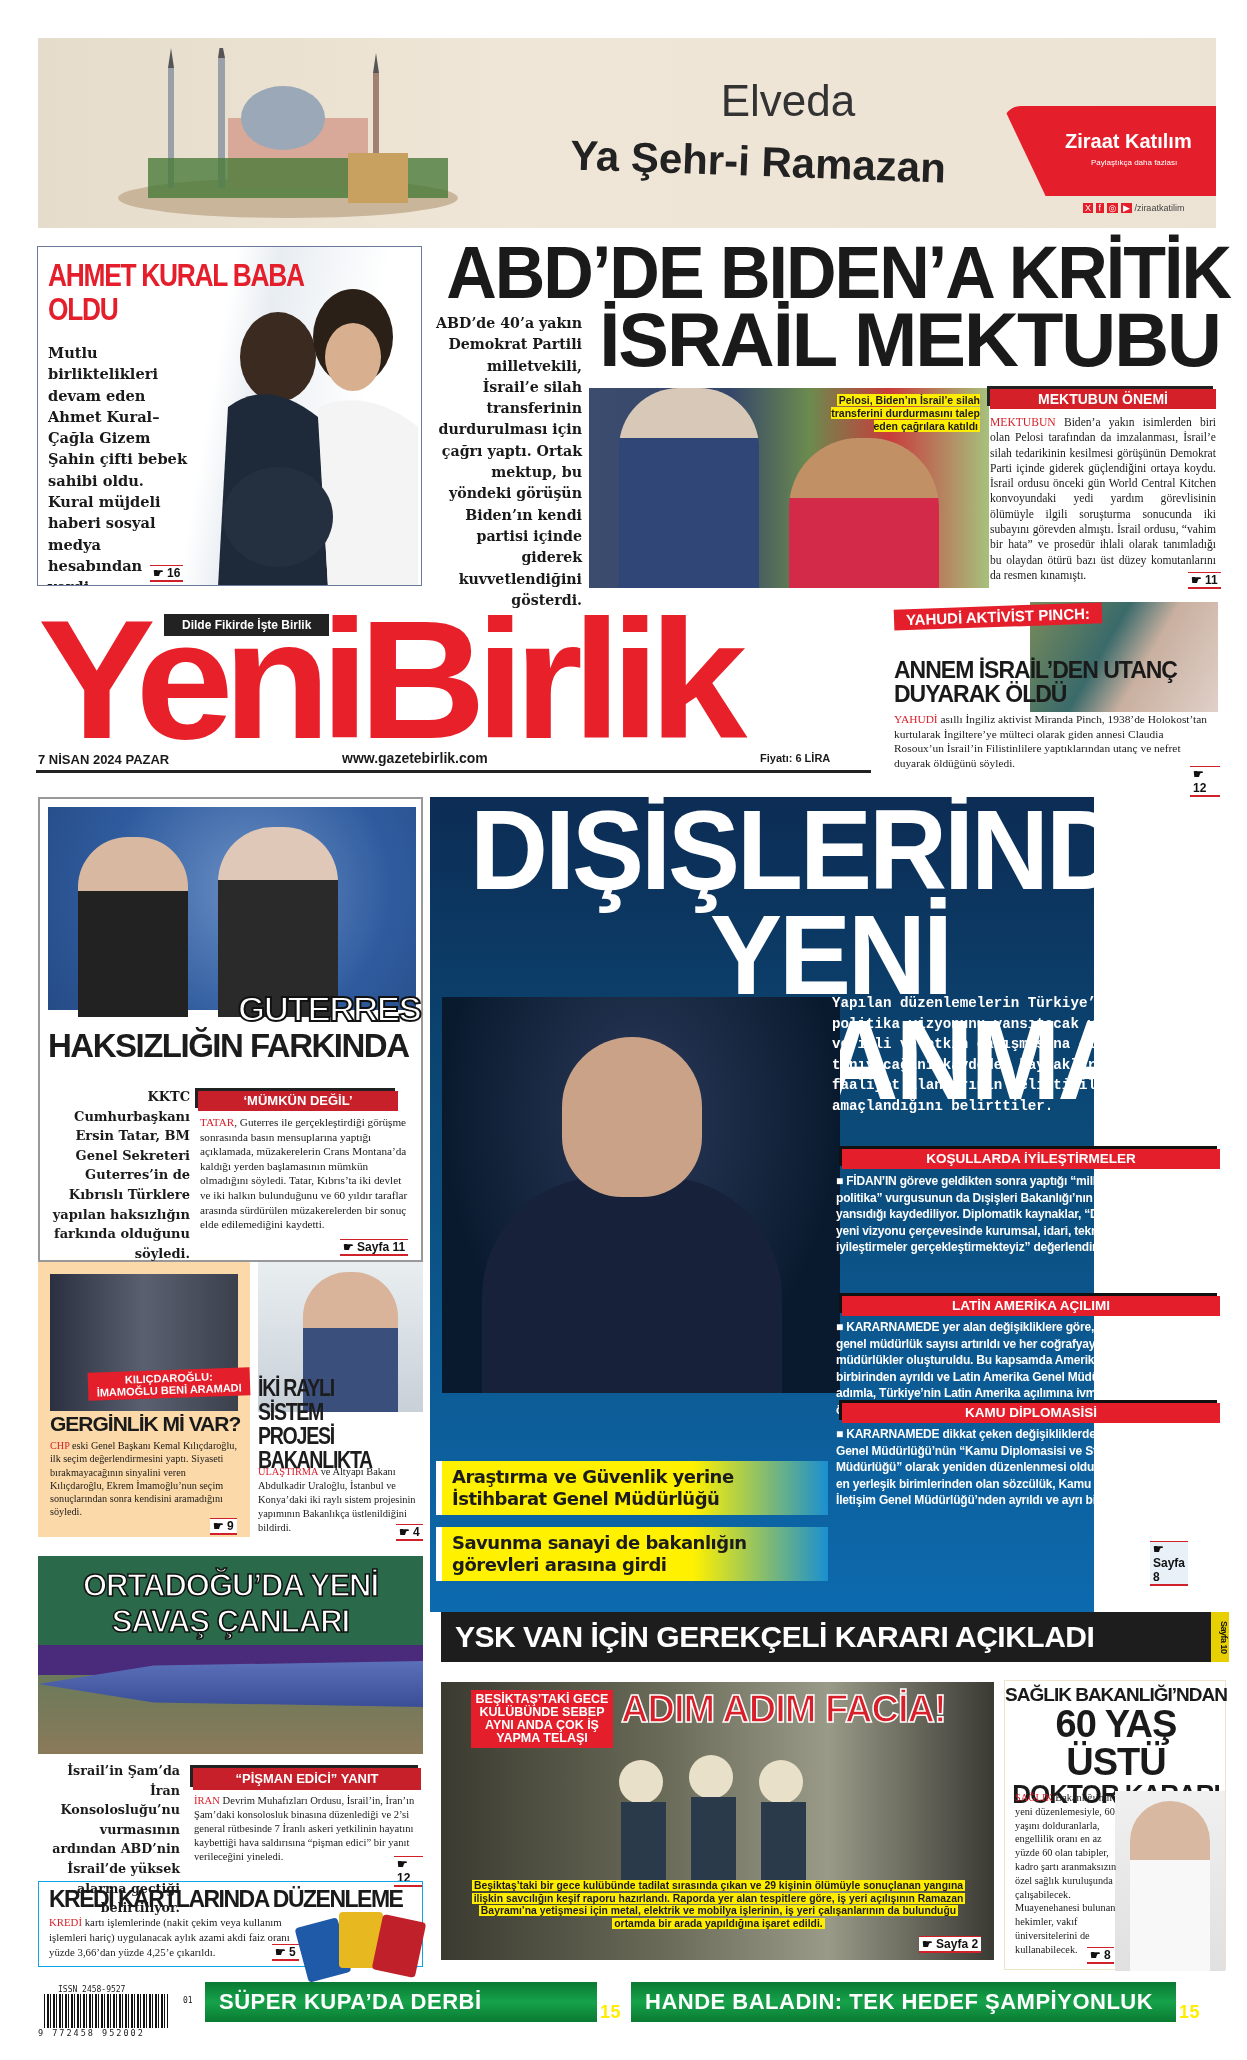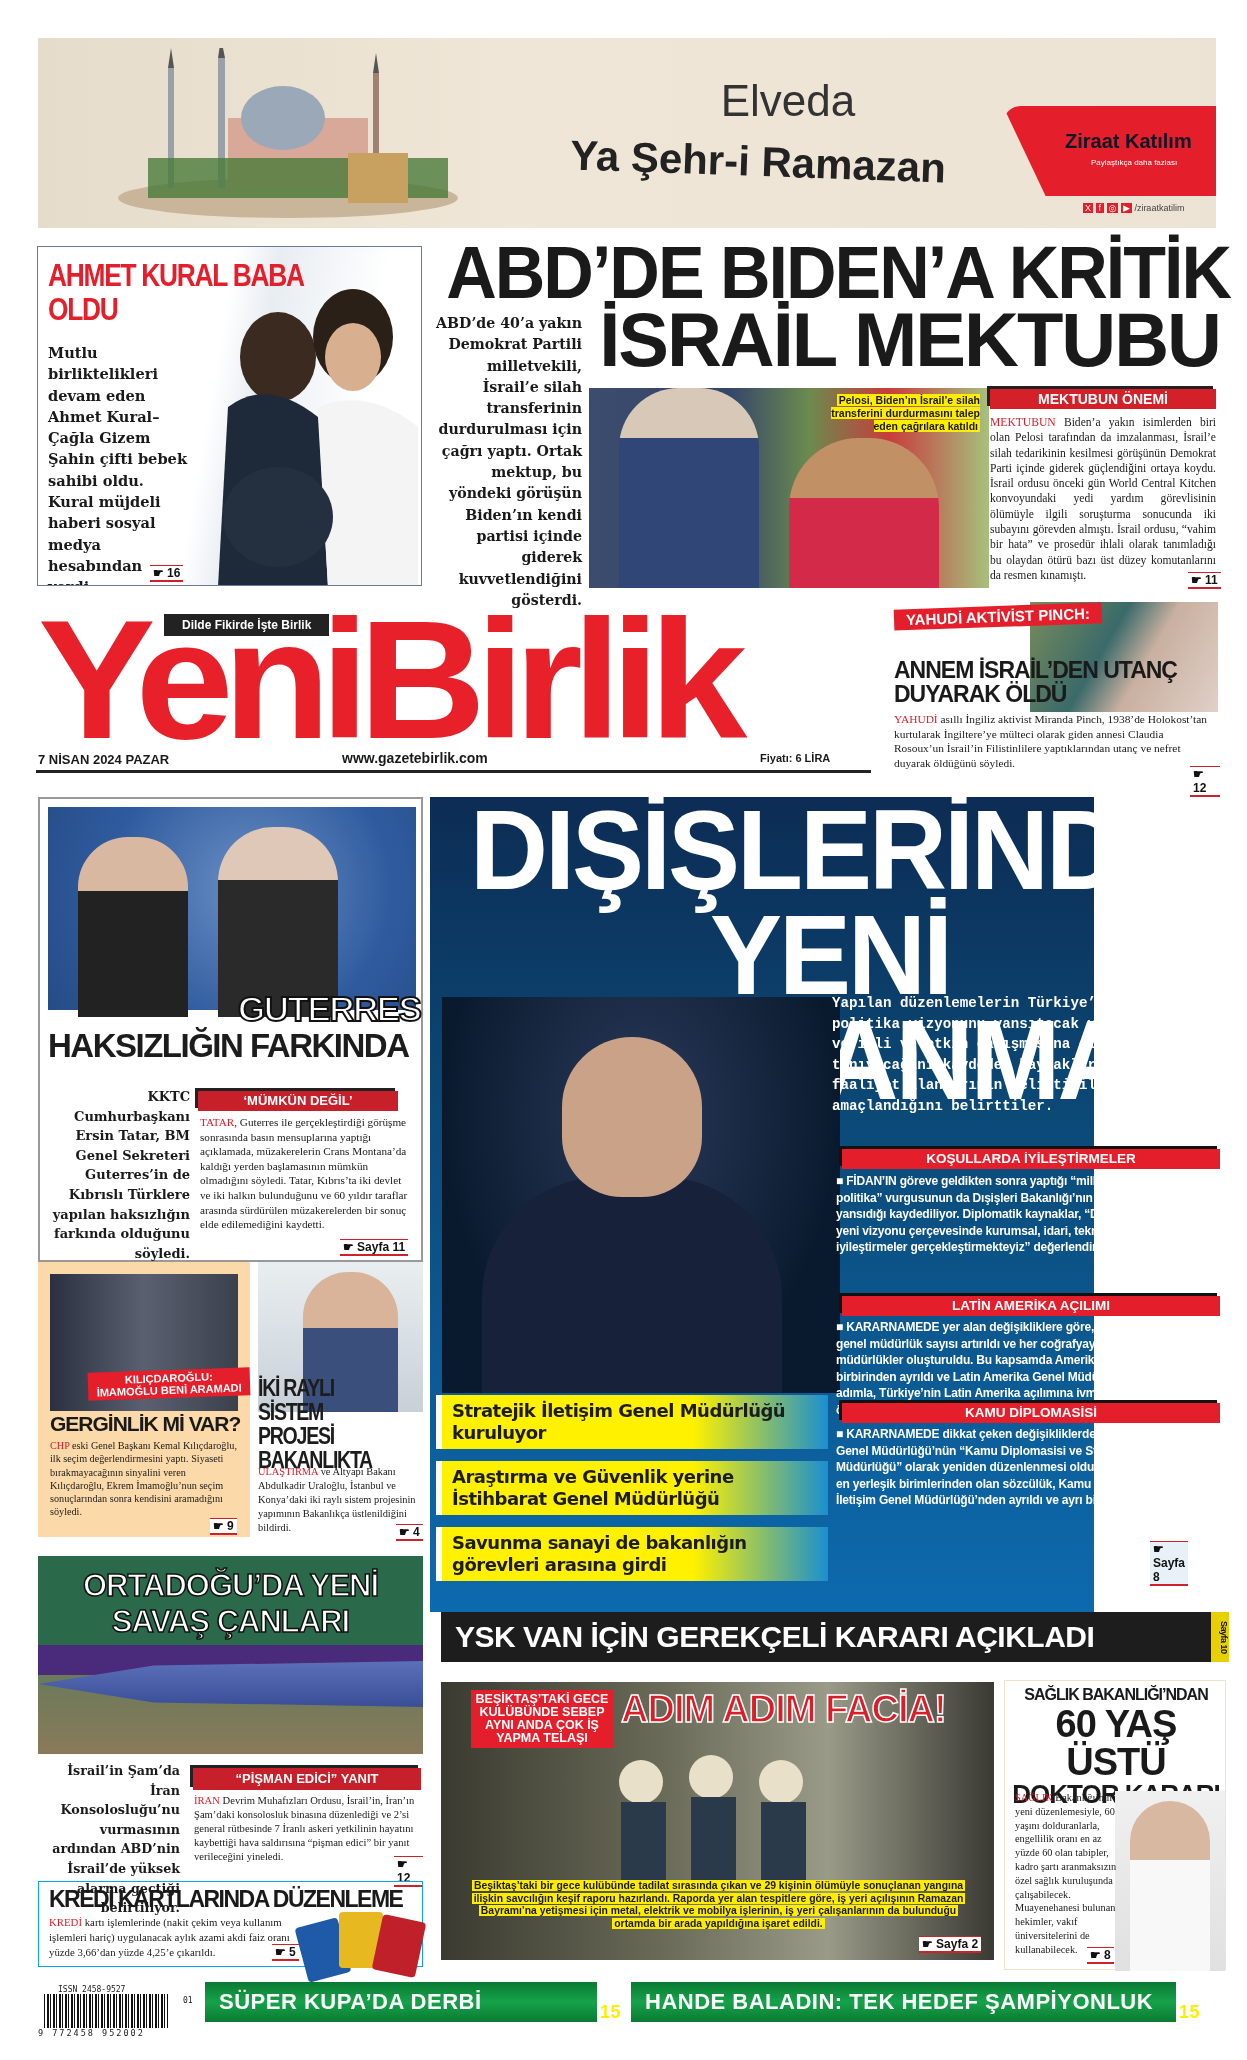--- a/index.html
+++ b/index.html
@@ -6,21 +6,21 @@
 body{width:1247px;height:2060px;background:#fff;font-family:"Liberation Serif",serif;color:#1a1a1a;position:relative;overflow:hidden}
 .abs{position:absolute}
 .ref{position:absolute;font-family:"Liberation Sans",sans-serif;font-weight:bold;font-size:12px;border-bottom:2px solid #d0202a;border-top:1px solid #d0202a;padding:0 3px;background:#fff;color:#111}
 .redlbl{color:#d81e28}
 
 #ad{left:38px;top:38px;width:1178px;height:190px;background:linear-gradient(90deg,#e6dccb,#efe6d7 40%,#ece3d4);overflow:hidden}
 #ad .mosque{position:absolute;left:70px;top:10px;width:380px;height:170px}
 #ad .elveda{position:absolute;left:600px;top:38px;width:300px;text-align:center;font-family:"Liberation Sans",sans-serif;font-size:44px;color:#333}
 #ad .ramazan{position:absolute;left:500px;top:100px;width:440px;text-align:center;font-family:"Liberation Sans",sans-serif;font-weight:bold;font-size:42px;color:#222;transform:rotate(2deg)}
 #ad .brand{position:absolute;left:965px;top:68px;width:213px;height:90px;background:#e41e2a;border-radius:18px 0 0 0;clip-path:polygon(0 0,100% 0,100% 100%,20% 100%)}
-#ad .brand .name{position:absolute;left:62px;top:24px;color:#0f172a;font-family:"Liberation Sans",sans-serif;font-size:20px;font-weight:bold}
+#ad .brand .name{position:absolute;left:62px;top:24px;color:#ffffff;font-family:"Liberation Sans",sans-serif;font-size:20px;font-weight:bold}
 #ad .brand .slogan{position:absolute;left:88px;top:52px;color:#fff;font-family:"Liberation Sans",sans-serif;font-size:8px}
 #ad .social{position:absolute;left:1045px;top:165px;font-family:"Liberation Sans",sans-serif;font-size:9px;color:#444}
 
 #kural{left:37px;top:246px;width:385px;height:340px;border:1px solid #6a7a9a;overflow:hidden;background:linear-gradient(100deg,#fff 45%,#e8edf2 55%,#fff 80%)}
 #kural .photo{position:absolute;left:170px;top:20px;width:210px;height:320px}
 #kural h2{position:absolute;left:10px;top:12px;color:#e41e2a;font-family:"Liberation Sans",sans-serif;font-weight:bold;font-size:31px;line-height:34px;letter-spacing:-1.5px;transform:scaleX(.85);transform-origin:left}
 #kural p{position:absolute;left:10px;top:95px;width:140px;font-family:"DejaVu Serif",serif;font-weight:bold;font-size:14.6px;line-height:21.3px}
 
 #bidenHead{left:430px;top:238px;width:800px;text-align:right;font-family:"Liberation Sans",sans-serif;font-weight:900;font-size:70px;line-height:70px;letter-spacing:-2px;transform:scaleY(1.05)}
 #israilHead{left:590px;top:300px;width:630px;text-align:right;font-family:"Liberation Sans",sans-serif;font-weight:900;font-size:76px;letter-spacing:-2px;line-height:80px}
@@ -99,21 +99,21 @@
 #ysk .side{position:absolute;right:0;top:0;width:18px;height:50px;background:#e8d000;color:#111;font-size:9px;line-height:10px;writing-mode:vertical-rl;text-align:center}
 
 #facia{left:441px;top:1682px;width:553px;height:278px;background:linear-gradient(90deg,#3a3a30,#6a6a58 40%,#9a9a88 70%,#3a3a34);overflow:hidden}
 #facia .tag{position:absolute;left:30px;top:8px;width:142px;background:#e41e2a;color:#fff;font-family:"Liberation Sans",sans-serif;font-weight:bold;font-size:12.5px;line-height:13px;text-align:center;padding:3px 2px}
 #facia h3{position:absolute;left:180px;top:6px;color:#d81e28;font-family:"Liberation Sans",sans-serif;font-weight:900;font-size:38px;-webkit-text-stroke:1.5px #fff;letter-spacing:-1px}
 #facia .caption{position:absolute;left:20px;top:198px;width:515px;text-align:center;font-family:"Liberation Sans",sans-serif;font-weight:bold;font-size:10.4px;line-height:12.6px}
 #facia .caption span{background:#ffed00;box-decoration-break:clone;-webkit-box-decoration-break:clone;padding:0 2px}
 
 #saglik{left:1004px;top:1680px;width:222px;height:290px;border:1px solid #eee3c8}
 #saglik h3{position:absolute;left:0;top:4px;width:222px;text-align:center;font-family:"Liberation Sans",sans-serif;font-weight:bold;color:#1a1a1a;letter-spacing:-1px}
-#saglik .l1{font-size:16px;line-height:20px}
+#saglik .l1{font-size:19px;line-height:20px}
 #saglik .l2{font-size:38px;line-height:38px}
 #saglik .l3{font-size:26px;line-height:26px}
 #saglik .photo{position:absolute;left:110px;top:110px;width:110px;height:180px;background:linear-gradient(#f0f0f0,#e0e0e0)}
 #saglik .doc{position:absolute;left:15px;top:10px;width:80px;height:170px;background:linear-gradient(#d8b8a0 0,#d8b8a0 35%,#f8f8f8 35%);border-radius:40px 40px 0 0}
 #saglik p{position:absolute;left:10px;top:110px;width:110px;font-size:10.3px;line-height:13.8px}
 
 #barcode{left:38px;top:1985px;width:140px;height:60px}
 #barcode .issn{font-family:"DejaVu Sans Mono",monospace;font-size:8px;padding-left:20px}
 #barcode .bars{height:34px;margin-left:6px;width:124px;background:repeating-linear-gradient(90deg,#111 0,#111 1px,#fff 1px,#fff 3px,#111 3px,#111 5px,#fff 5px,#fff 6px)}
 #barcode .num{font-family:"DejaVu Sans Mono",monospace;font-size:8.5px;letter-spacing:2px}
@@ -222,21 +222,20 @@
   <div class="secbar" style="top:352px">KOŞULLARDA İYİLEŞTİRMELER</div>
   <div class="secbody" style="top:376px">FİDAN’IN göreve geldikten sonra yaptığı “milli ve bağımsız dış politika” vurgusunun da Dışişleri Bakanlığı’nın yeni teşkilat yapısına yansıdığı kaydediliyor. Diplomatik kaynaklar, “Dışişleri Bakanlığımızın yeni vizyonu çerçevesinde kurumsal, idari, teknik, fiziki koşullarımızda iyileştirmeler gerçekleştirmekteyiz” değerlendirmesini yaptılar.</div>
 
   <div class="secbar" style="top:499px">LATİN AMERİKA AÇILIMI</div>
   <div class="secbody" style="top:522px">KARARNAMEDE yer alan değişikliklere göre, Dışişleri Bakanlığı’nın genel müdürlük sayısı artırıldı ve her coğrafyaya yönelik genel müdürlükler oluşturuldu. Bu kapsamda Amerika ve Latin Amerika birbirinden ayrıldı ve Latin Amerika Genel Müdürlüğü kuruldu. Bu adımla, Türkiye’nin Latin Amerika açılımına ivme kazandırılması öngörülüyor.</div>
 
   <div class="secbar" style="top:606px">KAMU DİPLOMASİSİ</div>
   <div class="secbody" style="top:629px">KARARNAMEDE dikkat çeken değişikliklerden biri Enformasyon Genel Müdürlüğü’nün “Kamu Diplomasisi ve Stratejik İletişim Genel Müdürlüğü” olarak yeniden düzenlenmesi oldu. Dışişleri Bakanlığı’nın en yerleşik birimlerinden olan sözcülük, Kamu Diplomasi ve Stratejik İletişim Genel Müdürlüğü’nden ayrıldı ve ayrı bir yapı olarak yer aldı.</div>
   <span class="ref" style="left:720px;top:744px;background:#e8f0f8">☛ Sayfa 8</span>
 
-  <div class="yellowbar" style="top:598px">Stratejik İletişim Genel Müdürlüğü kuruluyor</div>
   <div class="yellowbar" style="top:730px">Savunma sanayi de bakanlığın görevleri arasına girdi</div>
   <div class="yellowbar" style="top:664px">Araştırma ve Güvenlik yerine İstihbarat Genel Müdürlüğü</div>
 </div>
 
 <div id="kilic" class="abs">
   <div class="photo"></div>
   <div class="tag">KILIÇDAROĞLU: İMAMOĞLU BENİ ARAMADI</div>
   <h3>GERGİNLİK Mİ VAR?</h3>
   <p><span class="redlbl">CHP</span><span> eski Genel Başkanı Kemal Kılıçdaroğlu, ilk seçim değerlendirmesini yaptı. Siyaseti bırakmayacağının sinyalini veren Kılıçdaroğlu, Ekrem İmamoğlu’nun seçim sonuçlarından sonra kendisini aramadığını söyledi.</span></p>
   <span class="ref" style="left:172px;top:256px">☛ 9</span>

